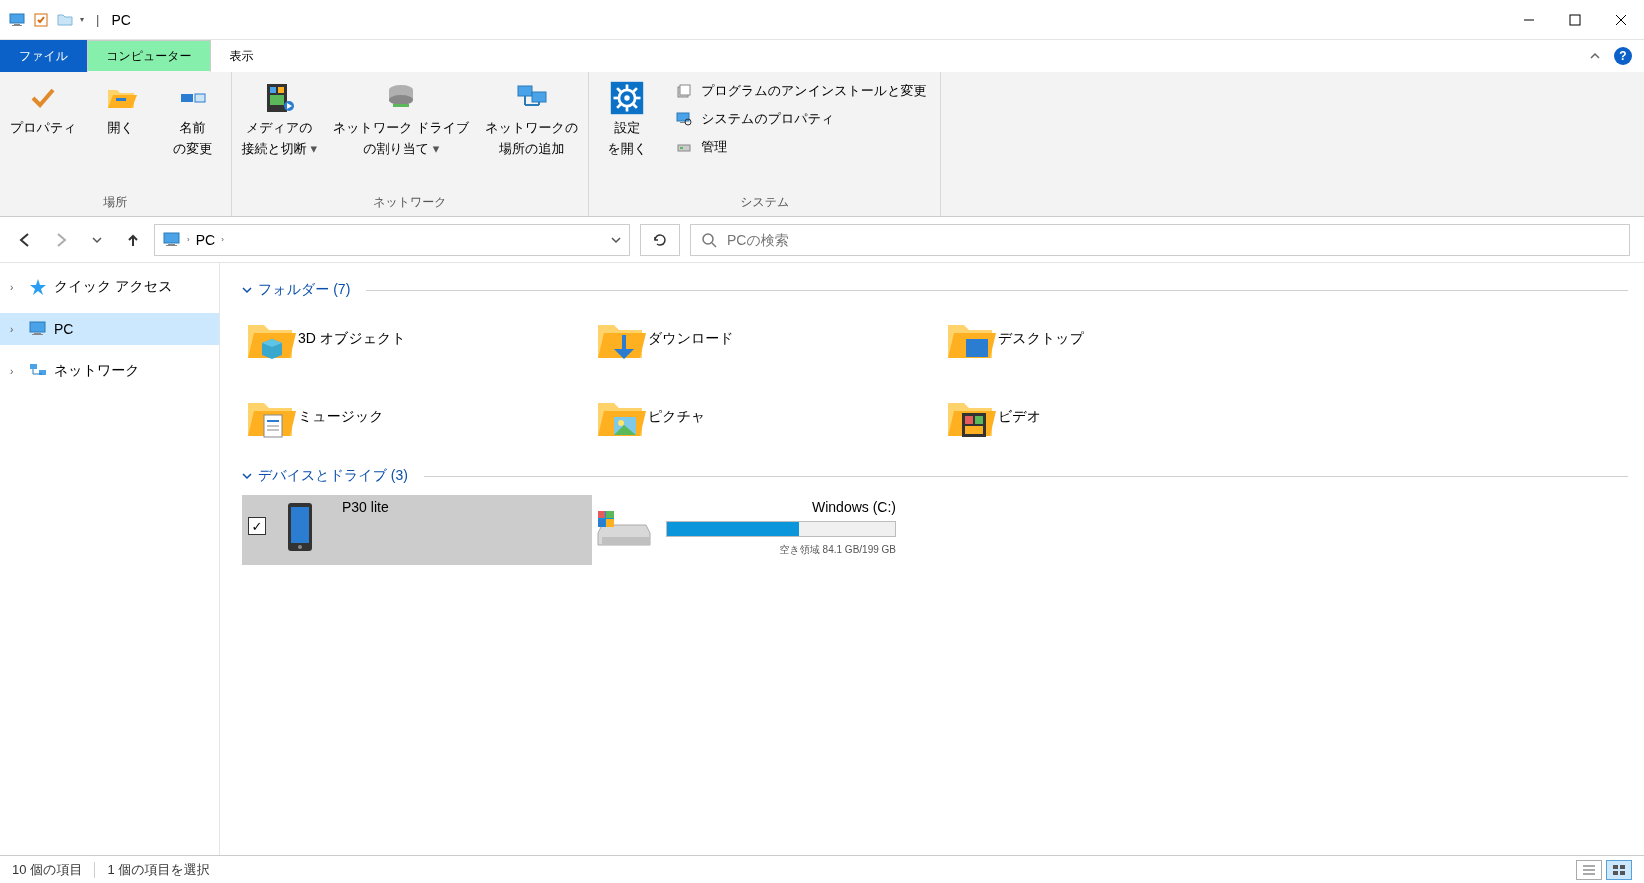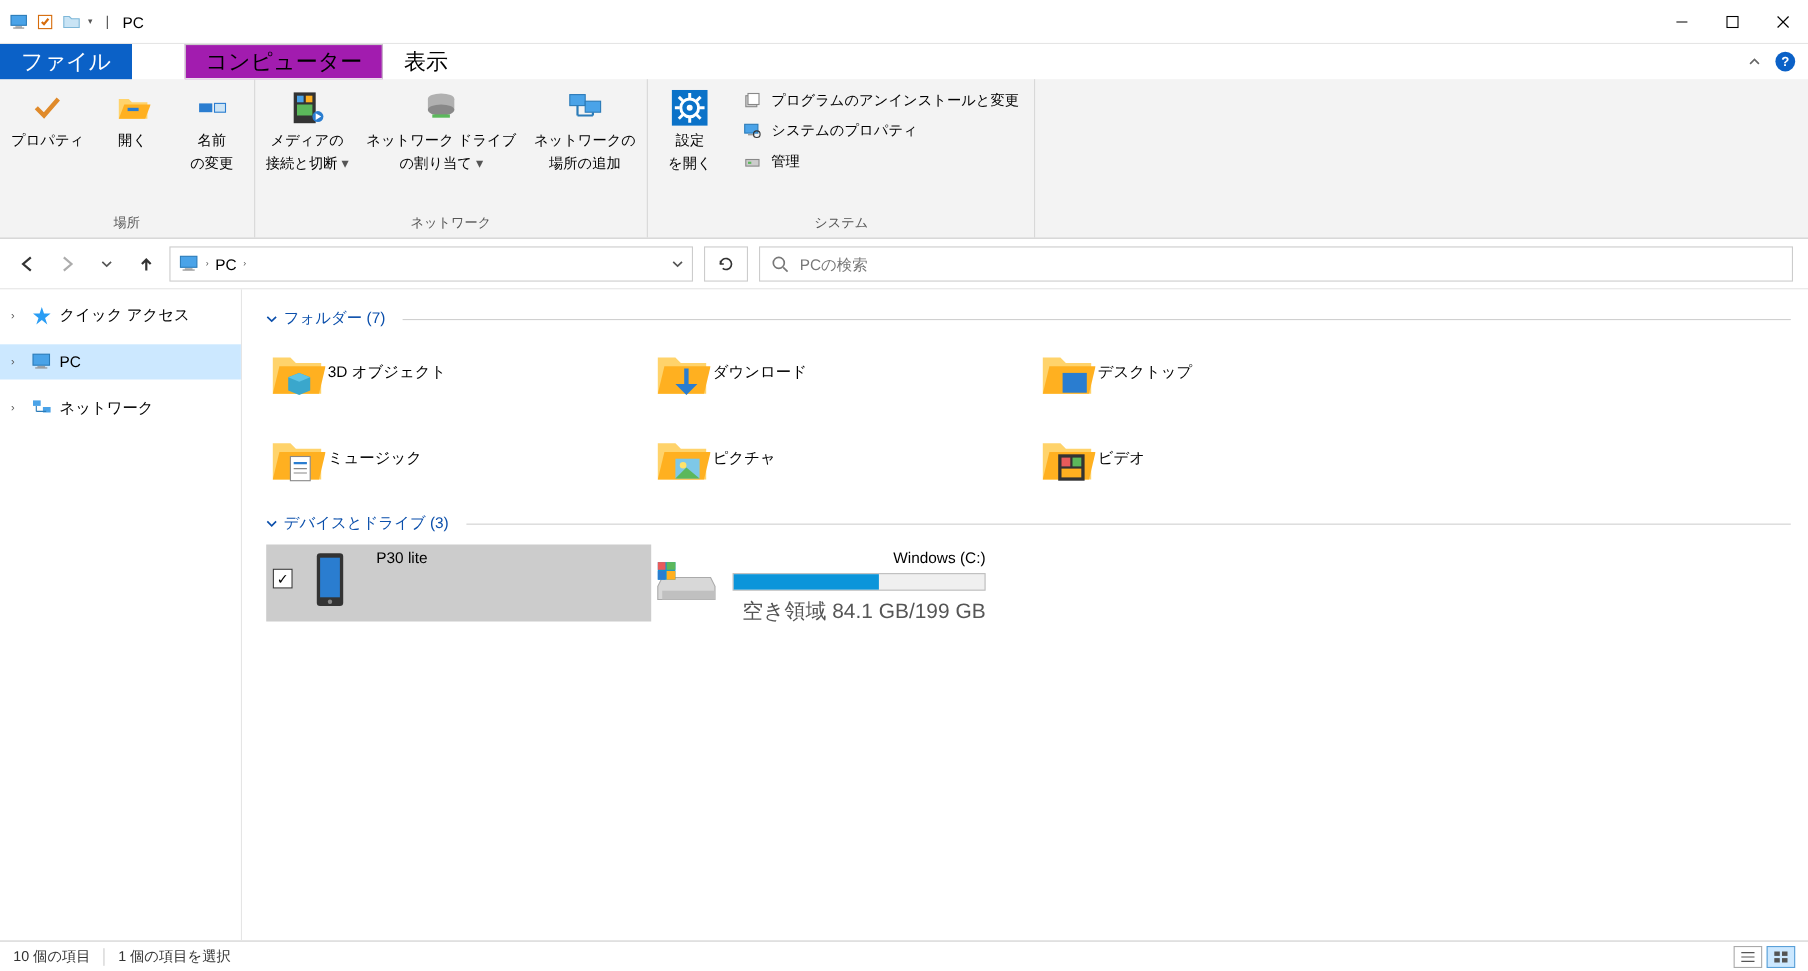--- a/index.html
+++ b/index.html
@@ -9,23 +9,23 @@
 .titlebar { height: 40px; display: flex; align-items: center; border-bottom: 1px solid #e5e5e5; }
 .tb-icons { display: flex; align-items: center; gap: 6px; padding-left: 8px; }
 .tb-icon { width: 18px; height: 18px; display: flex; align-items: center; justify-content: center; }
 .tb-sep { color: #555; padding: 0 6px; }
 .tb-title { padding-left: 6px; font-size: 14px; }
 .tb-controls { margin-left: auto; display: flex; }
 .tb-btn { width: 46px; height: 40px; display: flex; align-items: center; justify-content: center; font-size: 14px; }
 
 
 .ribbon-tabs { height: 32px; display: flex; align-items: stretch; }
-.rtab { display: flex; align-items: center; padding: 0 18px; font-size: 20px; border: 1px solid transparent; }
+.rtab { display: flex; align-items: center; padding: 0 18px; font-size: 12px; border: 1px solid transparent; }
 .rtab.file { background: #0b61c7; color: #fff; }
-.rtab.active { background: #a21caf; border: 1px solid #ccc; border-bottom-color: #f3f3f3; margin-left: 48px; }
+.rtab.active { background: #86efac; border: 1px solid #ccc; border-bottom-color: #f3f3f3; }
 .ribbon-right { margin-left: auto; display: flex; align-items: center; gap: 10px; padding-right: 12px; }
 .rchev { width: 18px; height: 18px; display: flex; align-items: center; justify-content: center; color: #555; }
 .rhelp { width: 18px; height: 18px; border-radius: 50%; background: #0b61c7; color: #fff; display: flex; align-items: center; justify-content: center; font-size: 12px; font-weight: bold; }
 
 
 .ribbon { height: 145px; background: #f3f3f3; border-bottom: 1px solid #ccc; display: flex; }
 .rgroup { display: flex; flex-direction: column; border-right: 1px solid #d8d8d8; padding: 4px 8px 2px; }
 .rgroup-row { display: flex; gap: 12px; flex: 1; align-items: flex-start; }
 .rgroup-label { text-align: center; font-size: 12px; color: #555; padding: 3px 0; }
 .ritem { display: flex; flex-direction: column; align-items: center; justify-content: flex-start; min-width: 60px; text-align: center; gap: 4px; padding: 4px 2px; }
@@ -62,21 +62,21 @@
 .folder-item { display: flex; align-items: center; gap: 0; height: 60px; }
 .folder-item .ficon { width: 56px; height: 56px; display: flex; align-items: center; justify-content: center; }
 .folder-item .flabel { font-size: 14px; }
 
 .drive-item { display: flex; align-items: flex-start; gap: 14px; height: 70px; padding: 4px; position: relative; }
 .drive-item .dicon { width: 56px; height: 56px; display: flex; align-items: center; justify-content: center; }
 .drive-item .dinfo { display: flex; flex-direction: column; gap: 6px; }
 .drive-item .dlabel { font-size: 14px; }
 .drive-item .dbar { width: 230px; height: 16px; border: 1px solid #bcbcbc; background: #f0f0f0; position: relative; }
 .drive-item .dbar .dfill { position: absolute; left: 0; top: 0; bottom: 0; background: #0b95da; }
-.drive-item .dspace { font-size: 19px; color: #555; }
+.drive-item .dspace { font-size: 10px; color: #555; }
 .drive-item.selected { background: #ccc; }
 .drive-item.selected .chk { position: absolute; left: 6px; top: 22px; width: 18px; height: 18px; border: 1px solid #333; background: #fff; display: flex; align-items: center; justify-content: center; font-size: 13px; }
 .drive-item.selected .dicon { margin-left: 26px; }
 
 
 .statusbar { height: 28px; border-top: 1px solid #ccc; display: flex; align-items: center; padding: 0 12px; font-size: 13px; color: #333; gap: 12px; }
 .statusbar .ssep { width: 1px; height: 16px; background: #ccc; }
 .statusbar .viewbtns { margin-left: auto; display: flex; gap: 4px; }
 .statusbar .vbtn { width: 26px; height: 20px; border: 1px solid #aaa; display: flex; align-items: center; justify-content: center; font-size: 11px; }
 

